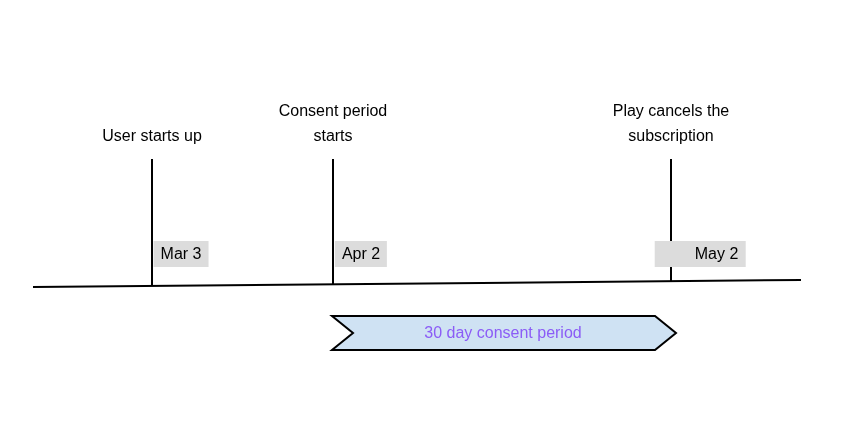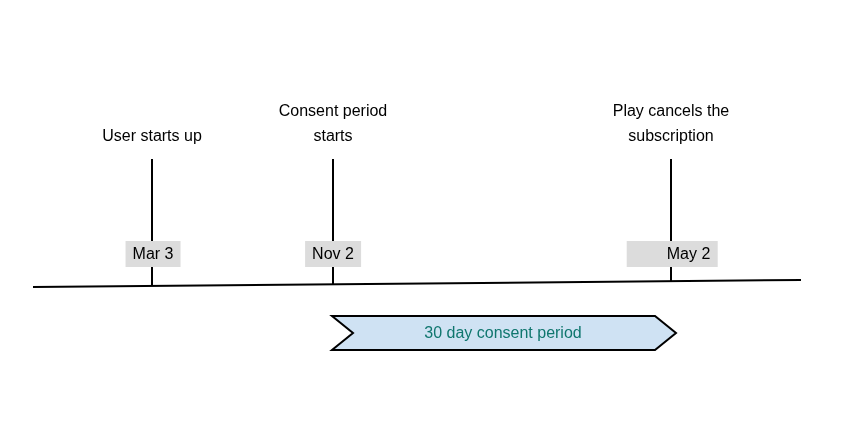--- a/index.html
+++ b/index.html
@@ -44,35 +44,36 @@
     top: 241px;
     height: 26px;
     transform: translateX(-50%);
     background: #dcdcdc;
     color: #000000;
     font-size: 16px;
     line-height: 26px;
     text-align: center;
     padding: 0 7px;
     white-space: nowrap;
+    margin-left: 28px;
   }
   .db-1 { left: 153px; }
   .db-2 { left: 333px; }
   .db-3 { left: 672px; padding-left: 40px; }
   .banner-label {
     position: absolute;
     left: 338px;
     top: 316px;
     width: 330px;
     height: 34px;
     display: flex;
     align-items: center;
     justify-content: center;
     font-size: 16px;
-    color: #0f766e;
+    color: #8b5cf6;
     white-space: nowrap;
   }
 </style>
 </head>
 <body>
 
 <div class="canvas">
 
   <svg class="layer-svg" viewBox="0 0 852 426" xmlns="http://www.w3.org/2000/svg">
 
@@ -89,18 +90,18 @@
     <span class="label-text">User starts up</span>
   </div>
   <div class="event-label el-3">
     <span class="label-text">Play cancels the subscription</span>
   </div>
   <div class="event-label el-2">
     <span class="label-text">Consent period starts</span>
   </div>
 
   <div class="date-badge db-1">Mar 3</div>
-  <div class="date-badge db-2">Nov 2</div>
+  <div class="date-badge db-2">Apr 2</div>
   <div class="date-badge db-3">May 2</div>
 
   <div class="banner-label">30 day consent period</div>
 
 </div>
 
 </body></html>

